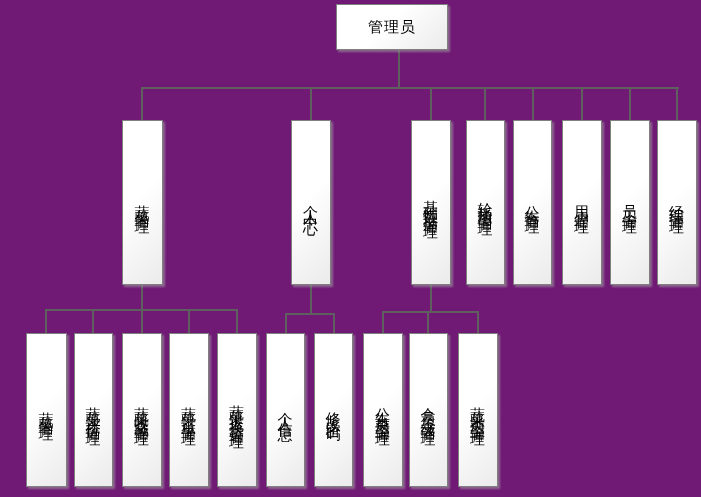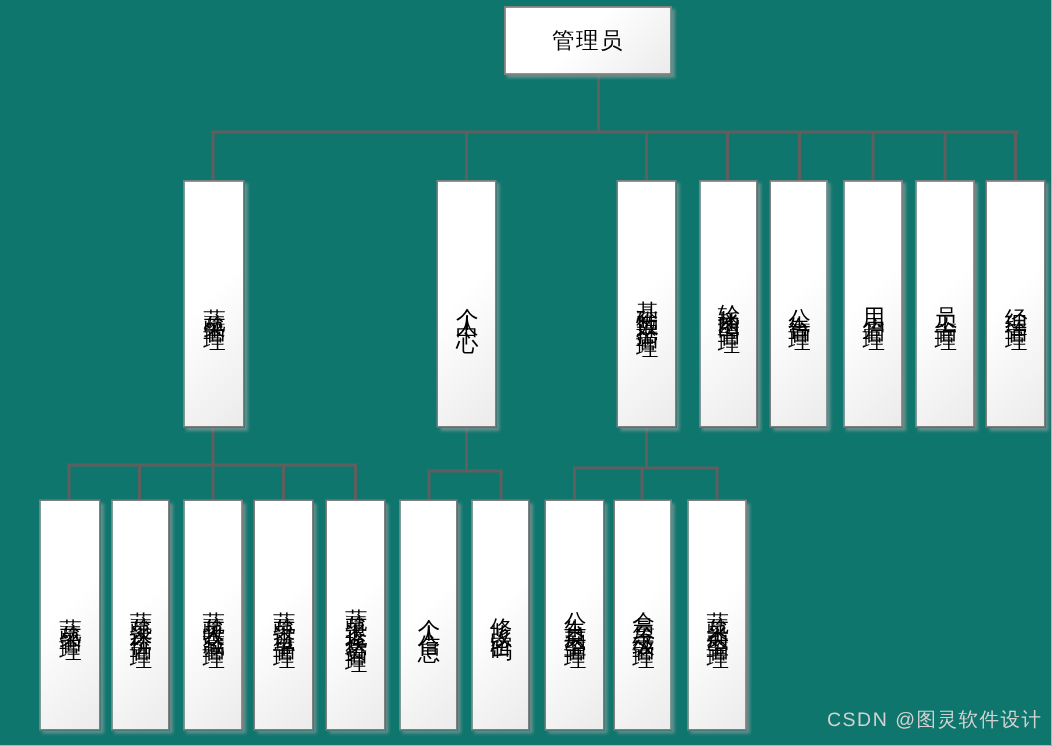--- a/index.html
+++ b/index.html
@@ -1,21 +1,21 @@
 <!DOCTYPE html>
 <html><head>
 <meta charset="utf-8">
 <style>
   * { margin: 0; padding: 0; box-sizing: border-box; }
   html, body { background: #ffffff; font-family: "Liberation Sans", sans-serif; }
   .canvas {
     position: relative;
     width: 701px;
     height: 497px;
-    background: #0f766e;
+    background: #701a75;
     overflow: hidden;
   }
   .node {
     position: absolute;
     display: flex;
     align-items: center;
     justify-content: center;
     background: linear-gradient(135deg, #ffffff 45%, #ebebeb 100%);
     border: 1px solid #7f7f7f;
     box-shadow: 2px 2px 2px rgba(165,165,165,0.55);
@@ -110,21 +110,20 @@
   <div class="node" style="left:363px; top:333px; width:40px; height:154px;">
     <span class="vtext">公告类型管理</span>
   </div>
   <div class="node" style="left:409px; top:333px; width:39px; height:154px;">
     <span class="vtext">会员等级管理</span>
   </div>
   <div class="node" style="left:458px; top:333px; width:40px; height:154px;">
     <span class="vtext">蔬菜类型管理</span>
   </div>
 
-  <div class="watermark">CSDN @图灵软件设计</div>
 
 <div class="cline" style="left: 398px; top: 50px; width: 2px; height: 38px;"></div>
     <div class="cline" style="left: 141px; top: 87px; width: 538px; height: 2px;"></div>
     <div class="cline" style="left: 141px; top: 88px; width: 2px; height: 32px;"></div>
     <div class="cline" style="left: 310px; top: 88px; width: 2px; height: 32px;"></div>
     <div class="cline" style="left: 430px; top: 88px; width: 2px; height: 32px;"></div>
     <div class="cline" style="left: 484px; top: 88px; width: 2px; height: 32px;"></div>
     <div class="cline" style="left: 532px; top: 88px; width: 2px; height: 32px;"></div>
     <div class="cline" style="left: 581px; top: 88px; width: 2px; height: 32px;"></div>
     <div class="cline" style="left: 629px; top: 88px; width: 2px; height: 32px;"></div>

